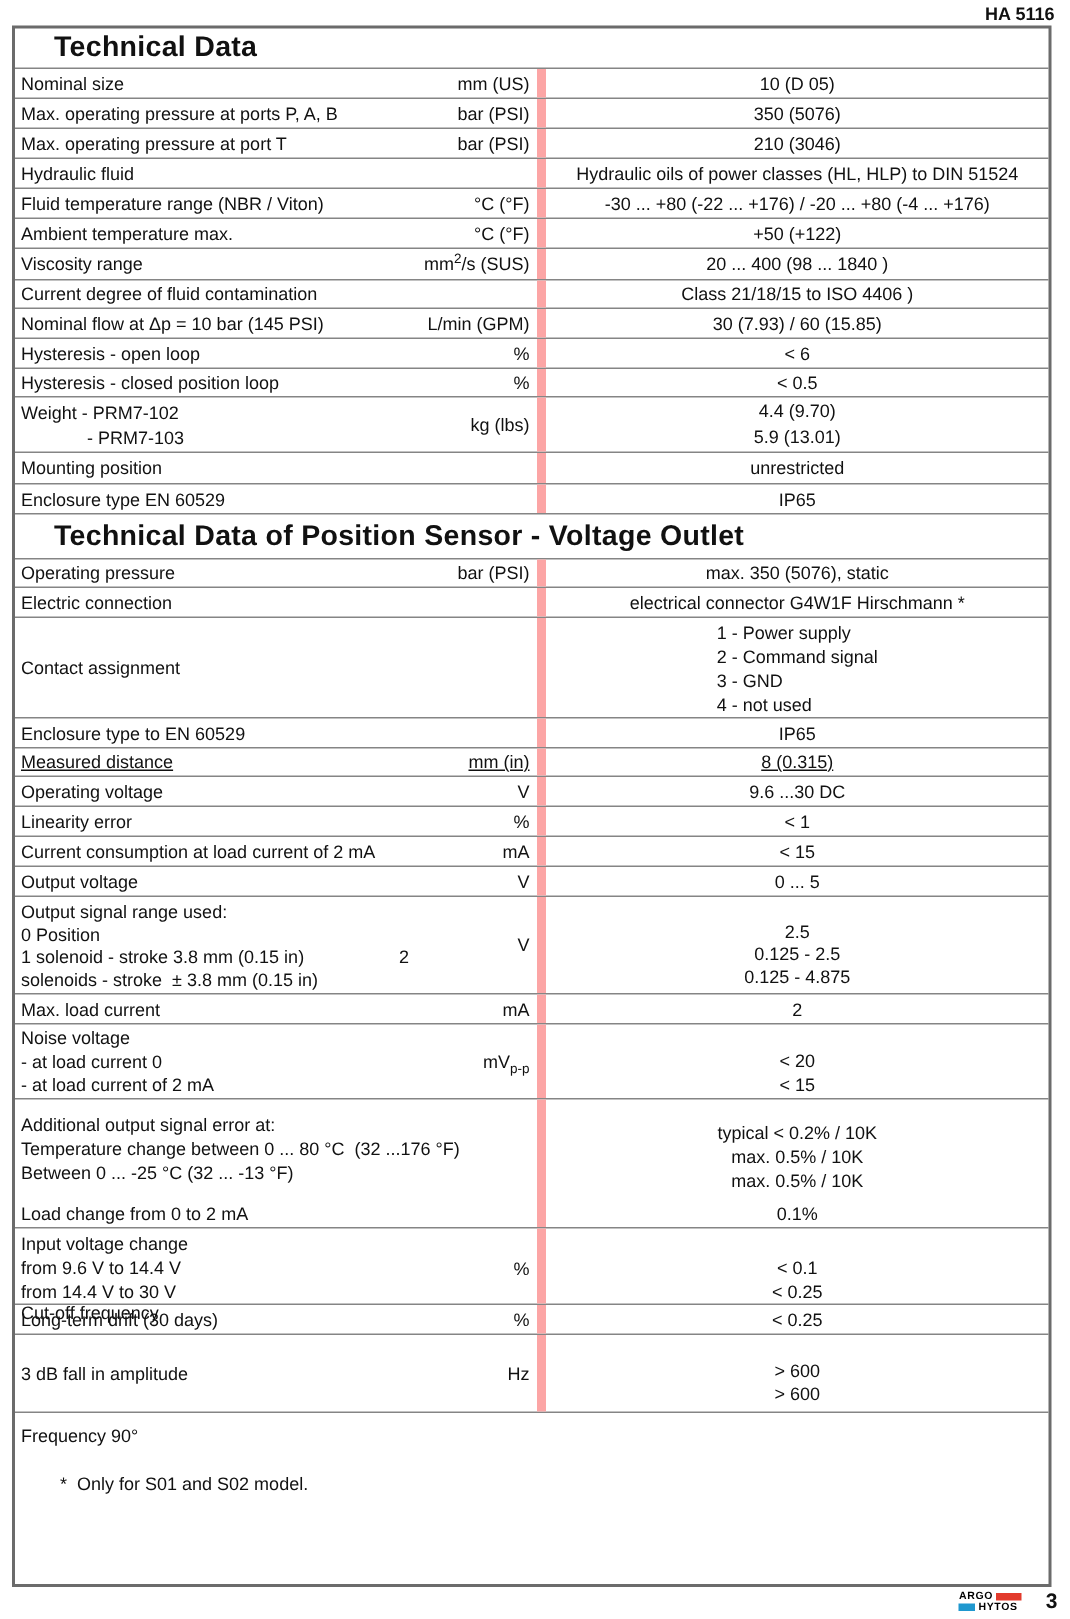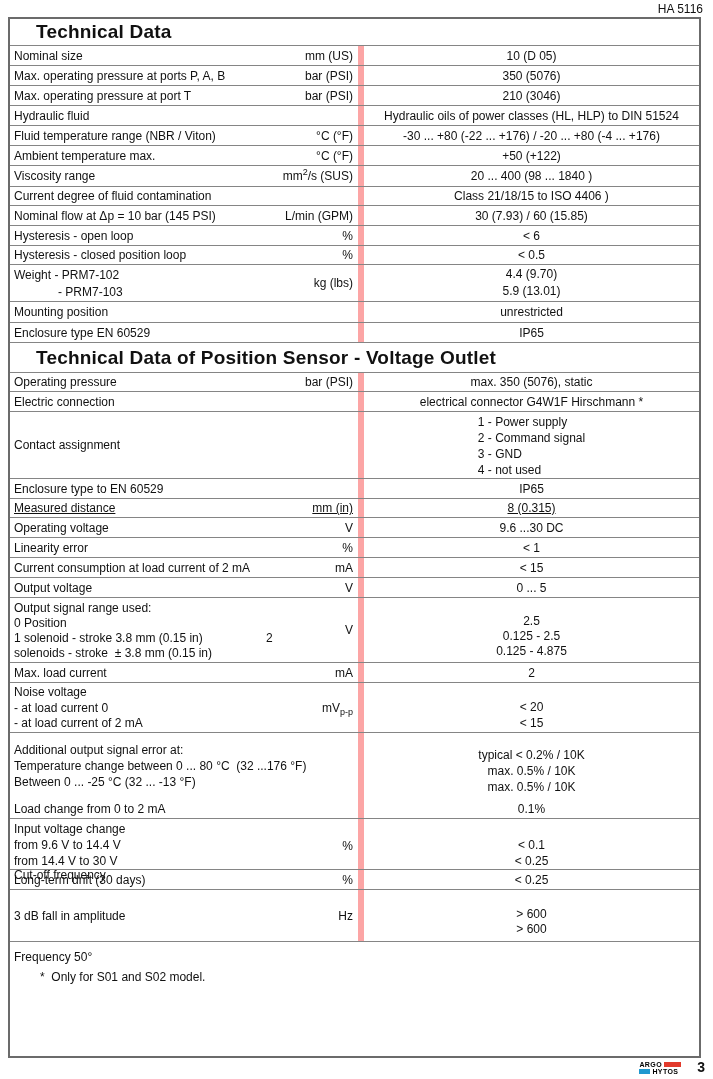--- a/index.html
+++ b/index.html
@@ -1,35 +1,35 @@
 <!DOCTYPE html>
 <html><head>
 <meta charset="utf-8">
 <style>
   html,body{margin:0;padding:0;background:#fff;}
   *{box-sizing:border-box;}
   .page{
     position:relative;width:713px;height:1079px;background:#ffffff;
     font-family:"Liberation Sans","DejaVu Sans",sans-serif;color:#111;overflow:hidden;
   }
-  .doccode{position:absolute;top:2px;right:10px;font-size:12px;font-weight:400;}
+  .doccode{position:absolute;top:2px;right:10px;font-size:12px;font-weight:700;}
   .tbl{position:absolute;left:8px;top:17px;width:693px;height:1041px;border:2px solid #6b6b6b;background:#fff;}
   .row{display:flex;border-bottom:1px solid #858585;width:100%;font-size:12px;}
   .row.last{border-bottom:none;}
   .titlerow{display:flex;align-items:center;padding-left:26px;font-size:19px;font-weight:bold;letter-spacing:0.2px;border-bottom:1px solid #858585;}
   .lc{flex:0 0 354px;display:flex;justify-content:space-between;align-items:center;padding:0 5px 0 4px;border-right:6px solid #fca5a5;}
   .vc{flex:1;display:flex;flex-direction:column;align-items:center;justify-content:center;text-align:center;}
   .lbl{white-space:pre;}
   .unit{white-space:pre;text-align:left;}
   sup{font-size:9px;vertical-align:super;line-height:0;}
   sub{font-size:9px;vertical-align:sub;line-height:0;}
   .stack{display:flex;flex-direction:column;}
   .ln{white-space:pre;}
   .footnote-row{position:relative;}
-  .footnote{position:absolute;left:30px;top:28px;font-size:12px;}
+  .footnote{position:absolute;left:30px;top:40px;font-size:12px;}
   .footer{position:absolute;left:0;top:1059px;width:713px;height:20px;}
   .pageno{position:absolute;right:8px;top:0px;font-size:14px;font-weight:bold;}
   .logo{position:absolute;right:32px;top:2px;font-size:7px;font-weight:bold;line-height:7px;letter-spacing:0.4px;color:#000;}
   .logo .r1,.logo .r2{display:flex;align-items:center;height:7px;}
   .logo .redrect{display:inline-block;width:17px;height:5px;margin-left:2px;}
   .logo .bluerect{display:inline-block;width:11px;height:5px;margin-right:2px;}
   .rel{position:relative;}
   .abs2{position:absolute;left:252px;top:0;}
 </style>
 </head>
@@ -307,21 +307,21 @@
           <span class="unit">%</span>
         </div>
       <div class="vc">&lt; 0.25</div>
     </div>
 
     <div class="row" style="height:52px;">
       <div class="lc">
         <span class="stack" style="padding-top:2px;line-height:15px;flex:1;gap:26px;">
           <span class="ln">Cut-off frequency</span>
           <span class="ln">3 dB fall in amplitude</span>
-          <span class="ln">Frequency 50°</span>
+          <span class="ln">Frequency 90°</span>
         </span>
         <span class="unit" style="align-self:flex-start;margin-top:19px;">Hz</span>
       </div>
       <div class="vc" style="justify-content:flex-start;padding-top:17px;line-height:15px;">
         <span class="ln">&gt; 600</span>
         <span class="ln">&gt; 600</span>
       </div>
     </div>
 
     <div class="row last footnote-row" style="height:115px;">

